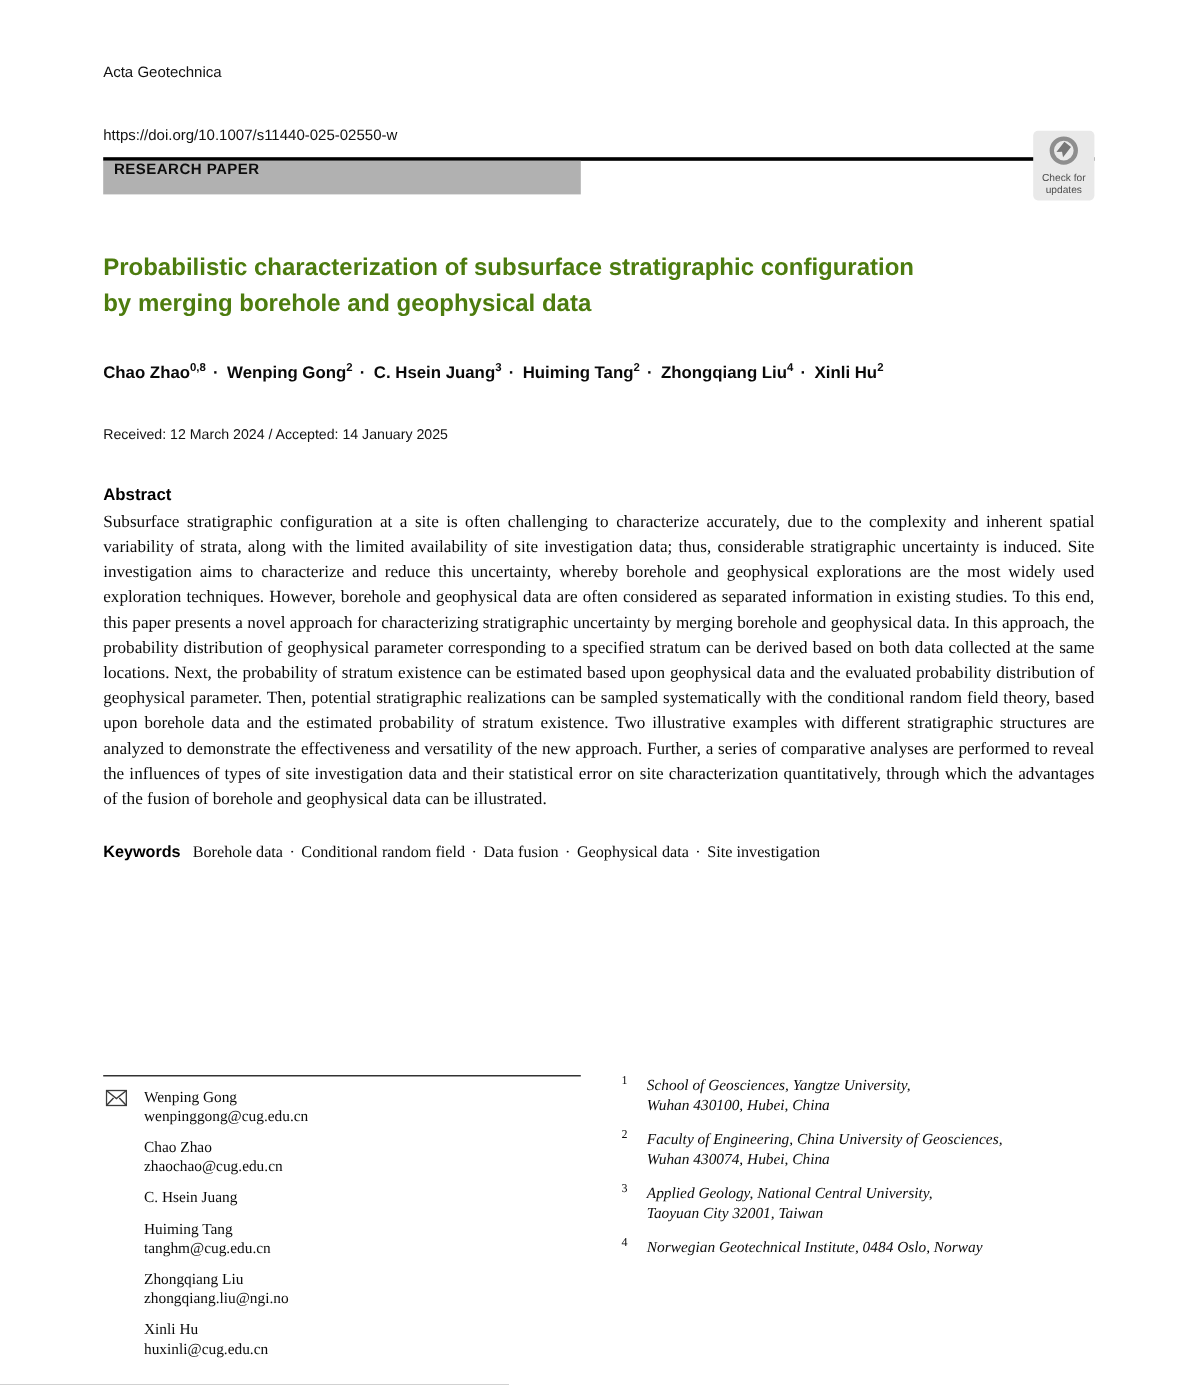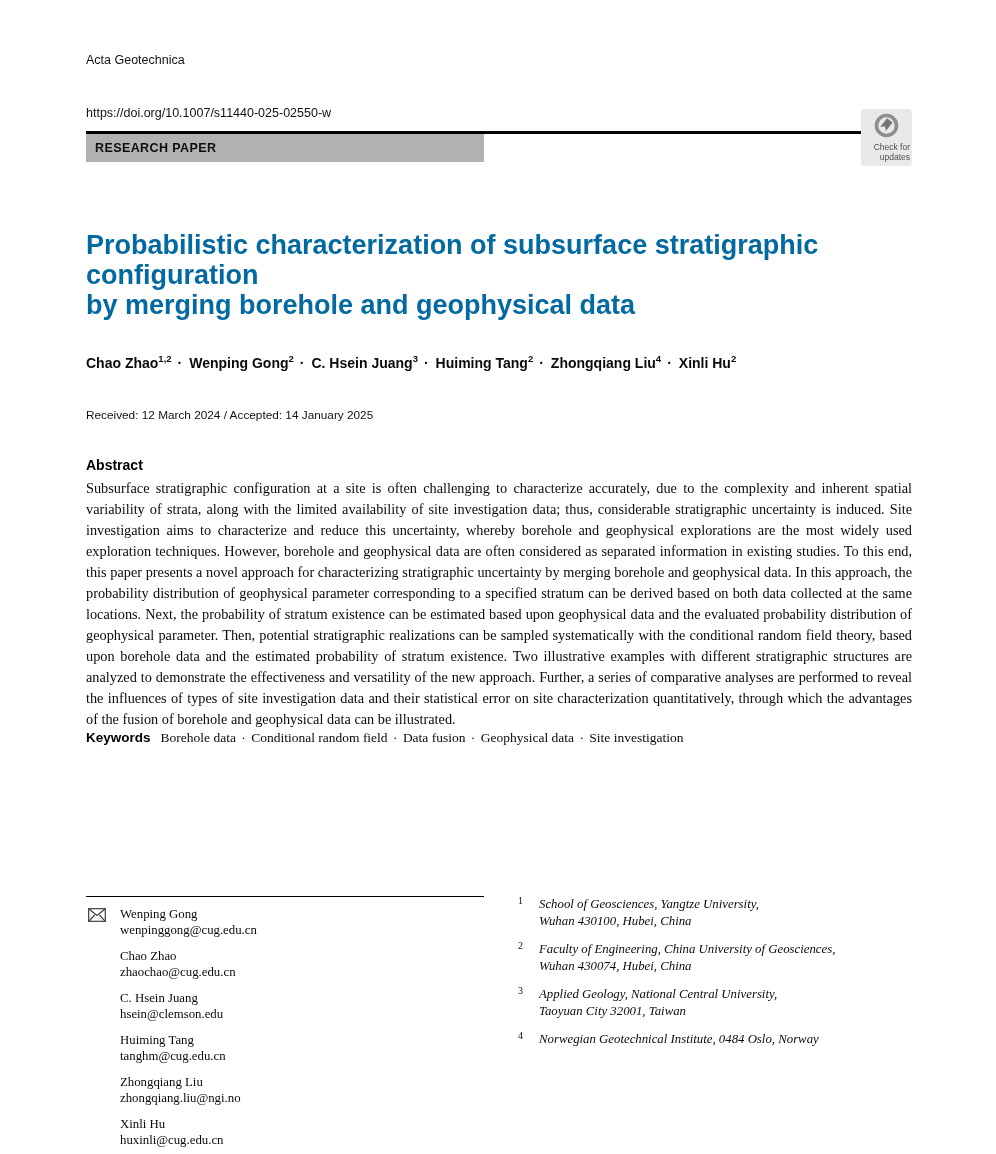--- a/index.html
+++ b/index.html
@@ -15,57 +15,57 @@
     color: #000;
   }
   .content { padding: 52px 84px 0 86px; }
 
   
   .journal-name { font-size: 12.5px; line-height: 17px; color: #111; }
   .doi-line { font-size: 12.5px; line-height: 17px; color: #111; margin-top: 36px; }
   .top-rule { height: 3px; background: #000; margin-top: 9px; }
   .type-bar {
     width: 398px; height: 28px; background: #b1b1b1;
-    display: flex; align-items: center; padding-left: 9px;
+    display: flex; padding-left: 9px;
     font-size: 12.5px; font-weight: bold; letter-spacing: .4px; color: #0d0d0d;
   }
 
   
   .update-badge {
     position: absolute; top: 109px; right: 84px;
     width: 51px; padding: 3px 2px 4px 2px;
     background: #e9e9e9; border-radius: 4px;
     text-align: center; cursor: pointer;
   }
-  .update-badge .txt { font-size: 8.5px; line-height: 9.5px; color: #4d4d4d; text-align: right; }
+  .update-badge .txt { font-size: 8.5px; line-height: 9.5px; color: #4d4d4d; }
 
   
   .paper-title {
-    margin-top: 68px;
-    font-size: 27px; line-height: 30px; font-weight: bold; color: #0369a1;
+    margin-top: 46px;
+    font-size: 20px; line-height: 30px; font-weight: bold; color: #4d7c0f;
   }
   .authors { margin-top: 33px; font-size: 14px; font-weight: bold; color: #0a0a0a; }
   .author { white-space: nowrap; }
   .author sup { font-size: 9.5px; font-weight: bold; }
   .author:not(:last-child)::after { content: "\00b7"; margin: 0 7px 0 6px; }
 
   
   .meta-block { margin-top: 36px; font-size: 11.8px; line-height: 16px; color: #111; }
 
   
   .abstract-heading { margin-top: 34px; font-size: 14px; font-weight: bold; }
   .abstract-text {
     margin-top: 5px;
     font-family: "Liberation Serif", serif;
     font-size: 14.3px; line-height: 21px;
     text-align: justify; color: #0a0a0a;
   }
 
   
-  .keywords { font-size: 13.5px; }
+  .keywords { margin-top: 25px; font-size: 13.5px; }
   .kw-label { font-family: "Liberation Sans", sans-serif; font-weight: bold; font-size: 13.5px; margin-right: 10px; }
   .kw-list { font-family: "Liberation Serif", serif; color: #0a0a0a; }
   .kw:not(:last-child)::after { content: "\00a0\00b7\00a0"; margin: 0 2px; }
 
   
   .footnotes {
     position: absolute; left: 86px; right: 84px; top: 896px;
     display: flex;
     font-family: "Liberation Serif", serif; color: #0a0a0a;
   }
@@ -92,21 +92,21 @@
     <div class="type-bar">
       <span>RESEARCH PAPER</span>
     </div>
 
     <h1 class="paper-title">
       <div>Probabilistic characterization of subsurface stratigraphic configuration</div>
       <div>by merging borehole and geophysical data</div>
     </h1>
 
     <div class="authors">
-      <span class="author"><span>Chao Zhao</span><sup>1,2</sup></span><span class="author"><span>Wenping Gong</span><sup>2</sup></span><span class="author"><span>C. Hsein Juang</span><sup>3</sup></span><span class="author"><span>Huiming Tang</span><sup>2</sup></span><span class="author"><span>Zhongqiang Liu</span><sup>4</sup></span><span class="author"><span>Xinli Hu</span><sup>2</sup></span>
+      <span class="author"><span>Chao Zhao</span><sup>0,8</sup></span><span class="author"><span>Wenping Gong</span><sup>2</sup></span><span class="author"><span>C. Hsein Juang</span><sup>3</sup></span><span class="author"><span>Huiming Tang</span><sup>2</sup></span><span class="author"><span>Zhongqiang Liu</span><sup>4</sup></span><span class="author"><span>Xinli Hu</span><sup>2</sup></span>
     </div>
 
     <div class="meta-block">
       <div>Received: 12 March 2024 / Accepted: 14 January 2025</div>
     </div>
 
     <div class="abstract-heading">Abstract</div>
     <div class="abstract-text">Subsurface stratigraphic configuration at a site is often challenging to characterize accurately, due to the complexity and inherent spatial variability of strata, along with the limited availability of site investigation data; thus, considerable stratigraphic uncertainty is induced. Site investigation aims to characterize and reduce this uncertainty, whereby borehole and geophysical explorations are the most widely used exploration techniques. However, borehole and geophysical data are often considered as separated information in existing studies. To this end, this paper presents a novel approach for characterizing stratigraphic uncertainty by merging borehole and geophysical data. In this approach, the probability distribution of geophysical parameter corresponding to a specified stratum can be derived based on both data collected at the same locations. Next, the probability of stratum existence can be estimated based upon geophysical data and the evaluated probability distribution of geophysical parameter. Then, potential stratigraphic realizations can be sampled systematically with the conditional random field theory, based upon borehole data and the estimated probability of stratum existence. Two illustrative examples with different stratigraphic structures are analyzed to demonstrate the effectiveness and versatility of the new approach. Further, a series of comparative analyses are performed to reveal the influences of types of site investigation data and their statistical error on site characterization quantitatively, through which the advantages of the fusion of borehole and geophysical data can be illustrated.</div>
 
     <div class="keywords">
@@ -140,21 +140,20 @@
         <div class="corr-email">wenpinggong@cug.edu.cn</div>
       </div>
 
       <div class="corr-entry">
         <div class="corr-name">Chao Zhao</div>
         <div class="corr-email">zhaochao@cug.edu.cn</div>
       </div>
 
       <div class="corr-entry">
         <div class="corr-name">C. Hsein Juang</div>
-        <div class="corr-email">hsein@clemson.edu</div>
       </div>
 
       <div class="corr-entry">
         <div class="corr-name">Huiming Tang</div>
         <div class="corr-email">tanghm@cug.edu.cn</div>
       </div>
 
       <div class="corr-entry">
         <div class="corr-name">Zhongqiang Liu</div>
         <div class="corr-email">zhongqiang.liu@ngi.no</div>

